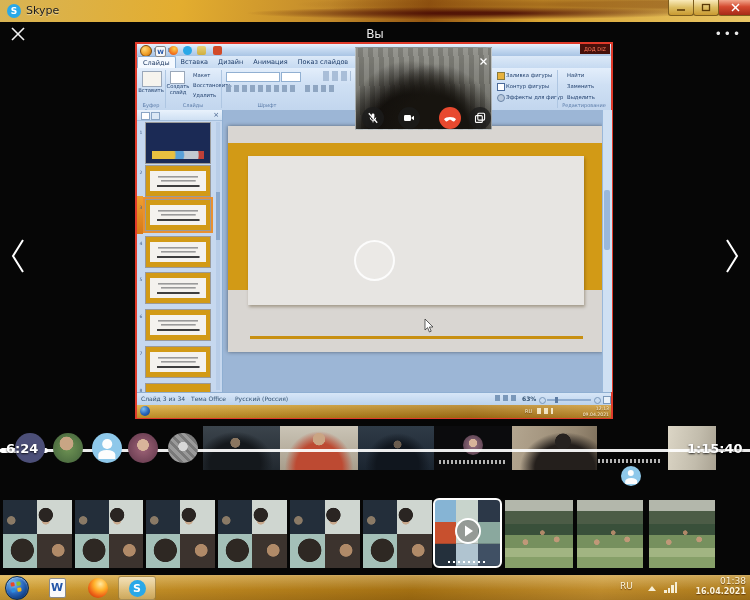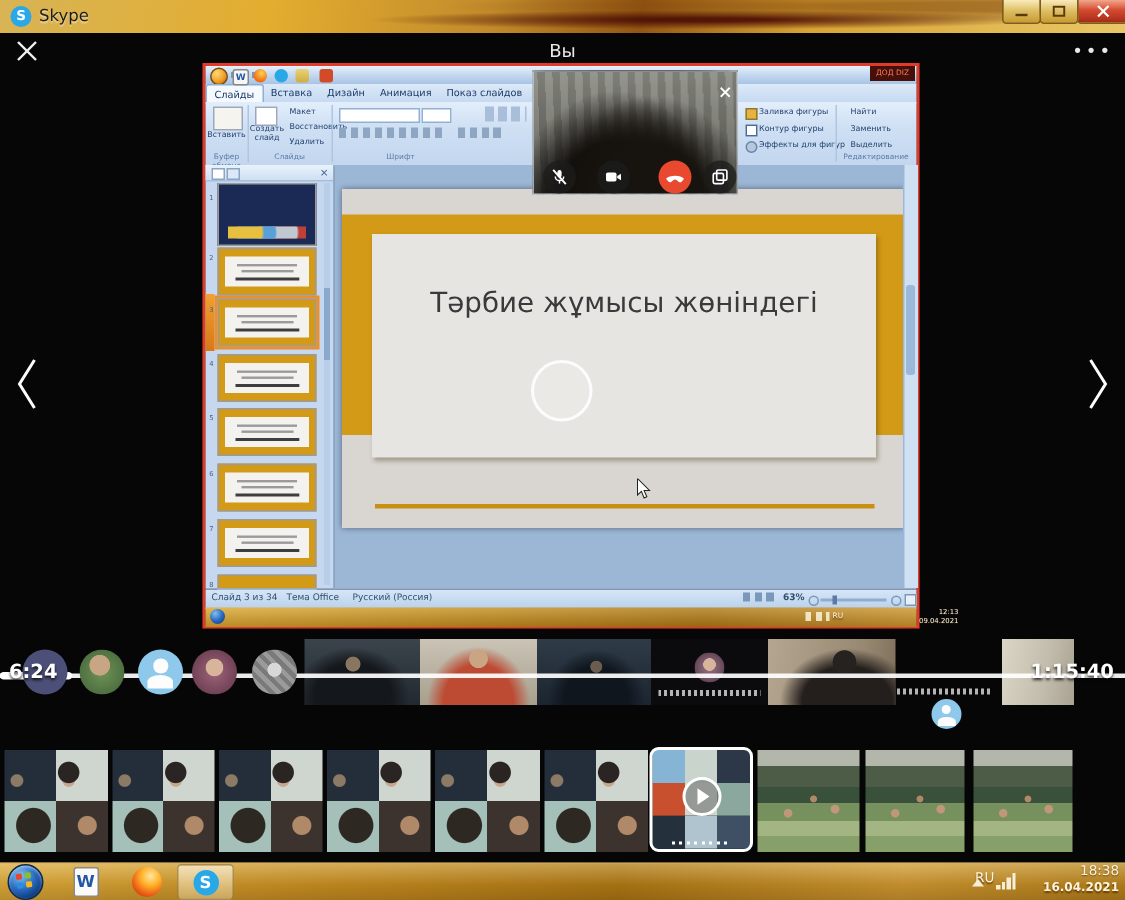--- a/index.html
+++ b/index.html
@@ -146,21 +146,21 @@
   .tbtn{top:577px;height:22px;display:flex;align-items:center;justify-content:center;}
   .wordpg{width:15px;height:18px;background:#fafafa;border:1px solid #8a8a8a;border-radius:2px;
     color:#2456a8;font-weight:bold;font-size:11px;text-align:center;line-height:18px;}
   .ffx{width:20px;height:20px;border-radius:50%;
     background:radial-gradient(circle at 62% 30%,#ffe8a0,#ffb028 35%,#f06818 62%,#c83808 88%);}
   .skybtn{left:118px;top:576px;width:38px;height:24px;border-radius:3px;
     background:linear-gradient(rgba(255,250,235,.65),rgba(255,240,200,.35));border:1px solid rgba(120,90,20,.55);
     box-sizing:border-box;display:flex;align-items:center;justify-content:center;}
   .skyc{width:17px;height:17px;border-radius:50%;background:#29a8e8;color:#fff;font-size:11px;
     font-weight:bold;text-align:center;line-height:17px;}
-  .traytxt{color:#fcf4dc;text-shadow:0 1px 1px rgba(80,40,0,.7);margin-left:30px;}
+  .traytxt{color:#fcf4dc;text-shadow:0 1px 1px rgba(80,40,0,.7);}
   .bars{left:664px;top:582px;width:14px;height:11px;display:flex;align-items:flex-end;gap:1px;}
   .bars i{width:2.5px;background:#f6eeD6;display:block;}
   .upar{left:648px;top:586px;width:0;height:0;border-left:4px solid transparent;border-right:4px solid transparent;
     border-bottom:5px solid #f6eed6;}
 </style>
 </head>
 <body>
 
 <div class="stage">
 
@@ -294,21 +294,20 @@
         <div class="ab" style="left:79px;top:12px;width:4px;height:268px;background:#b8cde8;">
             <div style="position:absolute;left:0;top:70px;width:4px;height:48px;background:#8aa8cc;"></div>
           </div>
       </div>
 
       <div class="ab editor"></div>
       <div class="ab slide">
         <div class="ab band"></div>
         <div class="ab card">
           <div class="ab stext">
-            <div>Тәрбие жұмысы жөніндегі</div>
           </div>
         </div>
         <div class="ab uline"></div>
         <div class="ab playc"></div>
         <div class="ab" style="left:196px;top:192px;">
           <svg width="10" height="14">
               <path d="M1,0 L1,11 L3.6,8.6 L5.4,13 L7.2,12.2 L5.4,8 L9,8 Z" fill="#fff" stroke="#222" stroke-width="0.7"></path>
             </svg>
         </div>
       </div>
@@ -441,17 +440,17 @@
   </div>
   <div class="ab traytxt nw" style="left:620px;top:581px;font-size:9px;">RU</div>
   <div class="ab upar"></div>
   <div class="ab bars">
       <i style="height:3px;"></i>
       <i style="height:5px;"></i>
       <i style="height:8px;"></i>
       <i style="height:11px;"></i>
     </div>
   <div class="ab traytxt" style="right:4px;top:576px;width:70px;text-align:right;line-height:1.25;">
-    <div style="font-size:9px;">18:38</div>
+    <div style="font-size:9px;">01:38</div>
     <div style="font-size:8px;font-weight:bold;">16.04.2021</div>
   </div>
 
 </div>
 
 </body></html>

